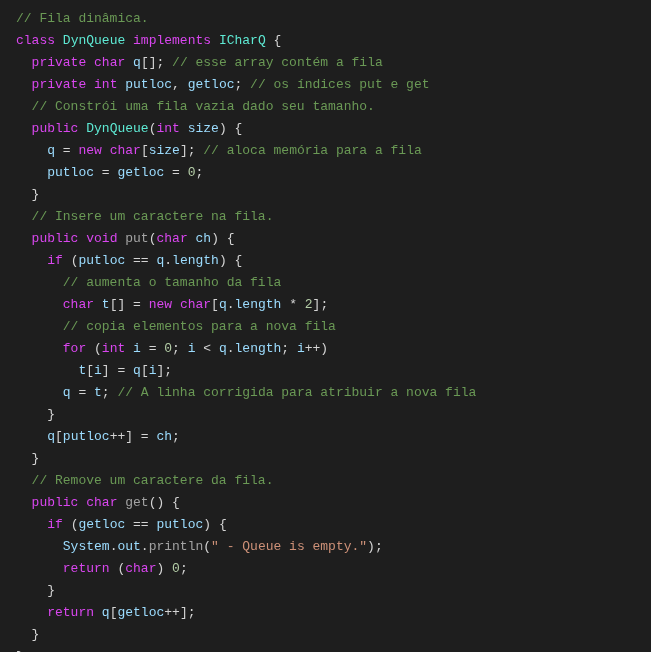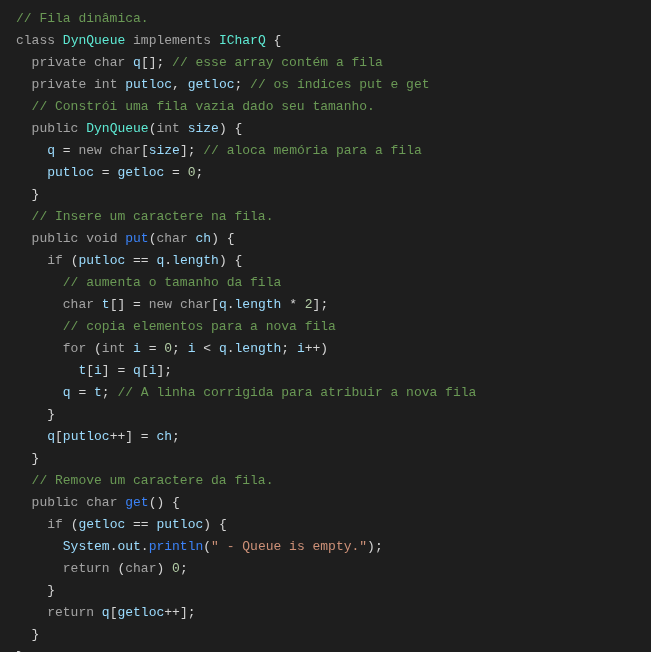--- a/index.html
+++ b/index.html
@@ -1,21 +1,21 @@
 <!DOCTYPE html>
 <html><head>
 <meta charset="utf-8">
 <style>
   html,body{margin:0;padding:0;background:#1e1e1e;color:#d4d4d4;font-family:Consolas,"Courier New",monospace;font-size:13px;line-height:22px;}
   .editor{padding:8px 0 8px 16px;white-space:pre;width:651px;height:652px;box-sizing:border-box;overflow:hidden;}
   .line{display:block;}
   .c{color:#6a9955;}   
-  .k{color:#a3a3a3;}   
+  .k{color:#d946ef;}   
   .t{color:#5eead4;}   
-  .fn{color:#3b82f6;}  
+  .fn{color:#a3a3a3;}  
   .v{color:#9cdcfe;}   
   .n{color:#b5cea8;}   
   .s{color:#ce9178;}   
   .p{color:#d4d4d4;}   
 </style>
 </head>
 <body>
 
 <div class="editor" id="editor"><span class="line"><span class="c">// Fila dinâmica.</span></span><span class="line"><span class="k">class</span><span class="p"> </span><span class="t">DynQueue</span><span class="p"> </span><span class="k">implements</span><span class="p"> </span><span class="t">ICharQ</span><span class="p"> {</span></span><span class="line"><span class="p">  </span><span class="k">private</span><span class="p"> </span><span class="k">char</span><span class="p"> </span><span class="v">q</span><span class="p">[]; </span><span class="c">// esse array contém a fila</span></span><span class="line"><span class="p">  </span><span class="k">private</span><span class="p"> </span><span class="k">int</span><span class="p"> </span><span class="v">putloc</span><span class="p">, </span><span class="v">getloc</span><span class="p">; </span><span class="c">// os índices put e get</span></span><span class="line"><span class="p">  </span><span class="c">// Constrói uma fila vazia dado seu tamanho.</span></span><span class="line"><span class="p">  </span><span class="k">public</span><span class="p"> </span><span class="t">DynQueue</span><span class="p">(</span><span class="k">int</span><span class="p"> </span><span class="v">size</span><span class="p">) {</span></span><span class="line"><span class="p">    </span><span class="v">q</span><span class="p"> = </span><span class="k">new</span><span class="p"> </span><span class="k">char</span><span class="p">[</span><span class="v">size</span><span class="p">]; </span><span class="c">// aloca memória para a fila</span></span><span class="line"><span class="p">    </span><span class="v">putloc</span><span class="p"> = </span><span class="v">getloc</span><span class="p"> = </span><span class="n">0</span><span class="p">;</span></span><span class="line"><span class="p">  }</span></span><span class="line"><span class="p">  </span><span class="c">// Insere um caractere na fila.</span></span><span class="line"><span class="p">  </span><span class="k">public</span><span class="p"> </span><span class="k">void</span><span class="p"> </span><span class="fn">put</span><span class="p">(</span><span class="k">char</span><span class="p"> </span><span class="v">ch</span><span class="p">) {</span></span><span class="line"><span class="p">    </span><span class="k">if</span><span class="p"> (</span><span class="v">putloc</span><span class="p"> == </span><span class="v">q</span><span class="p">.</span><span class="v">length</span><span class="p">) {</span></span><span class="line"><span class="p">      </span><span class="c">// aumenta o tamanho da fila</span></span><span class="line"><span class="p">      </span><span class="k">char</span><span class="p"> </span><span class="v">t</span><span class="p">[] = </span><span class="k">new</span><span class="p"> </span><span class="k">char</span><span class="p">[</span><span class="v">q</span><span class="p">.</span><span class="v">length</span><span class="p"> * </span><span class="n">2</span><span class="p">];</span></span><span class="line"><span class="p">      </span><span class="c">// copia elementos para a nova fila</span></span><span class="line"><span class="p">      </span><span class="k">for</span><span class="p"> (</span><span class="k">int</span><span class="p"> </span><span class="v">i</span><span class="p"> = </span><span class="n">0</span><span class="p">; </span><span class="v">i</span><span class="p"> &lt; </span><span class="v">q</span><span class="p">.</span><span class="v">length</span><span class="p">; </span><span class="v">i</span><span class="p">++)</span></span><span class="line"><span class="p">        </span><span class="v">t</span><span class="p">[</span><span class="v">i</span><span class="p">] = </span><span class="v">q</span><span class="p">[</span><span class="v">i</span><span class="p">];</span></span><span class="line"><span class="p">      </span><span class="v">q</span><span class="p"> = </span><span class="v">t</span><span class="p">; </span><span class="c">// A linha corrigida para atribuir a nova fila</span></span><span class="line"><span class="p">    }</span></span><span class="line"><span class="p">    </span><span class="v">q</span><span class="p">[</span><span class="v">putloc</span><span class="p">++] = </span><span class="v">ch</span><span class="p">;</span></span><span class="line"><span class="p">  }</span></span><span class="line"><span class="p">  </span><span class="c">// Remove um caractere da fila.</span></span><span class="line"><span class="p">  </span><span class="k">public</span><span class="p"> </span><span class="k">char</span><span class="p"> </span><span class="fn">get</span><span class="p">() {</span></span><span class="line"><span class="p">    </span><span class="k">if</span><span class="p"> (</span><span class="v">getloc</span><span class="p"> == </span><span class="v">putloc</span><span class="p">) {</span></span><span class="line"><span class="p">      </span><span class="v">System</span><span class="p">.</span><span class="v">out</span><span class="p">.</span><span class="fn">println</span><span class="p">(</span><span class="s">" - Queue is empty."</span><span class="p">);</span></span><span class="line"><span class="p">      </span><span class="k">return</span><span class="p"> (</span><span class="k">char</span><span class="p">) </span><span class="n">0</span><span class="p">;</span></span><span class="line"><span class="p">    }</span></span><span class="line"><span class="p">    </span><span class="k">return</span><span class="p"> </span><span class="v">q</span><span class="p">[</span><span class="v">getloc</span><span class="p">++];</span></span><span class="line"><span class="p">  }</span></span><span class="line"><span class="p">}</span></span></div>
 

